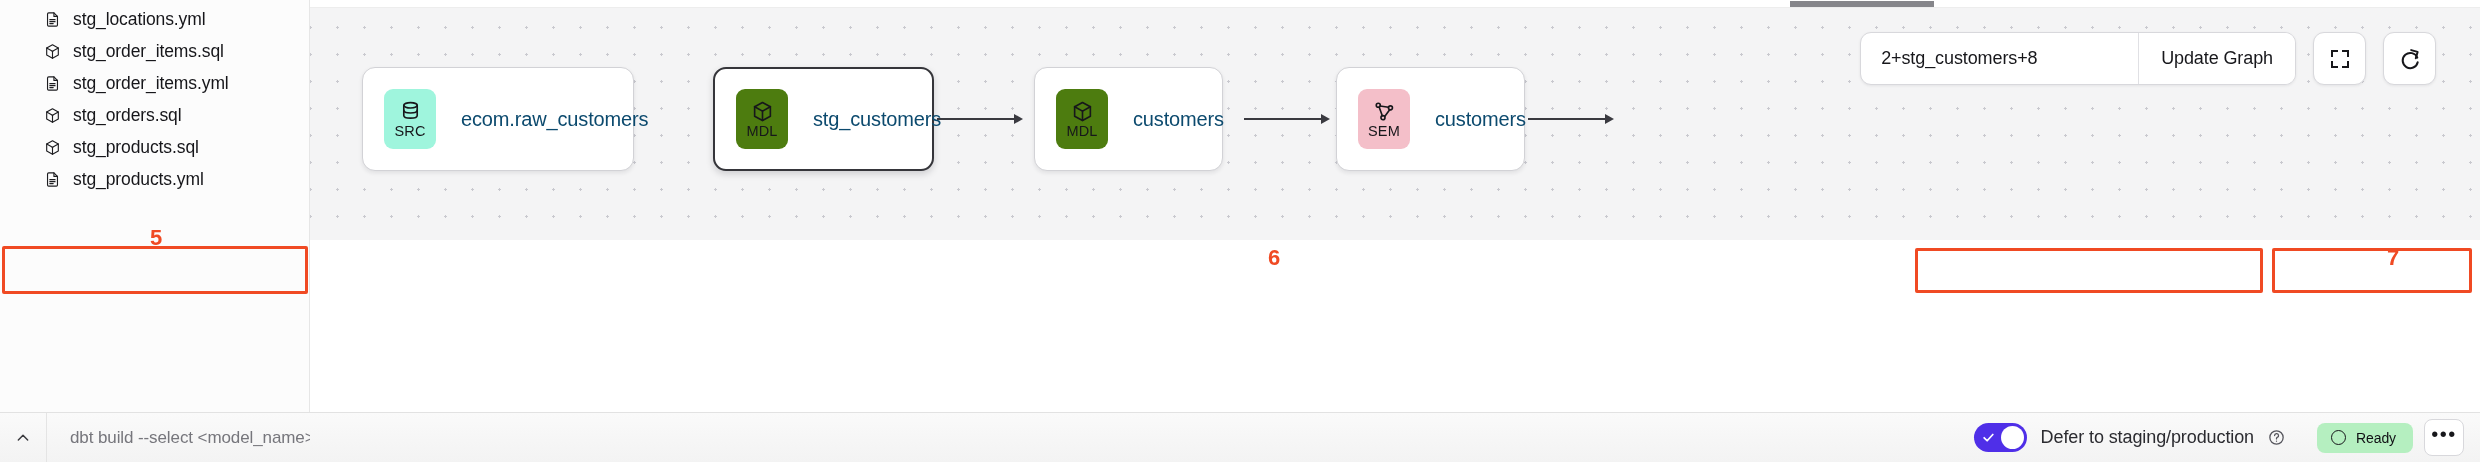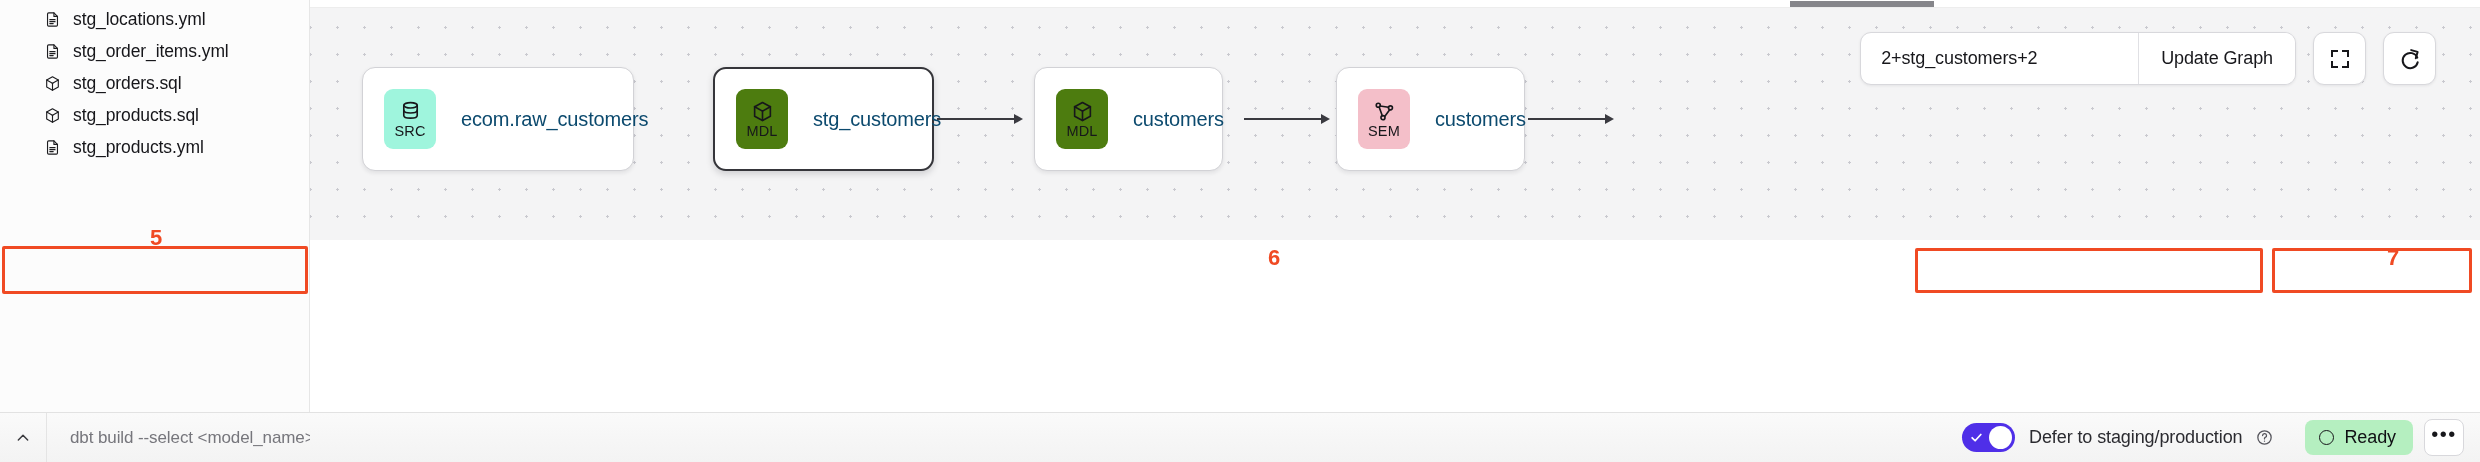--- a/index.html
+++ b/index.html
@@ -350,21 +350,21 @@
     padding: 7px 17px 7px 14px;
     cursor: pointer;
   }
   #ready-badge .ready-dot {
     width: 15px; height: 15px;
     border: 1.6px solid #16161a;
     border-radius: 50%;
     flex: 0 0 15px;
   }
   #ready-badge .ready-text {
-    font-size: 18px;
+    font-size: 14px;
     color: #101014;
     letter-spacing: -0.1px;
   }
 
   #more-button {
     width: 40px; height: 37px;
     background: #ffffff;
     border: 1px solid #d8d8dc;
     border-radius: 8px;
     display: flex; align-items: center; justify-content: center;
@@ -409,20 +409,30 @@
               <line x1="8.2" y1="12.2" x2="15.6" y2="12.2"></line>
               <line x1="8.2" y1="15" x2="15.6" y2="15"></line>
               <line x1="8.2" y1="17.8" x2="13" y2="17.8"></line>
             </svg>
           </span>
           <span class="file-label">stg_locations.yml</span>
         </div>
         <div class="file-row">
           <span class="file-icon">
             <svg viewBox="0 0 24 24" fill="none" stroke="currentColor" stroke-width="1.6" stroke-linecap="round" stroke-linejoin="round">
+              <path d="M12 2.6 20.2 7v10L12 21.4 3.8 17V7z"></path>
+              <path d="M3.8 7 12 11.6 20.2 7"></path>
+              <path d="M12 11.6v9.8"></path>
+            </svg>
+          </span>
+          <span class="file-label">stg_order_items.sql</span>
+        </div>
+        <div class="file-row">
+          <span class="file-icon">
+            <svg viewBox="0 0 24 24" fill="none" stroke="currentColor" stroke-width="1.6" stroke-linecap="round" stroke-linejoin="round">
               <path d="M14 2.6H6.6A1.6 1.6 0 0 0 5 4.2v15.6a1.6 1.6 0 0 0 1.6 1.6h10.8a1.6 1.6 0 0 0 1.6-1.6V7.6z"></path>
               <polyline points="14,2.6 14,7.6 19,7.6"></polyline>
               <line x1="8.2" y1="12.2" x2="15.6" y2="12.2"></line>
               <line x1="8.2" y1="15" x2="15.6" y2="15"></line>
               <line x1="8.2" y1="17.8" x2="13" y2="17.8"></line>
             </svg>
           </span>
           <span class="file-label">stg_order_items.yml</span>
         </div>
         <div class="file-row">
@@ -538,21 +548,21 @@
           </svg>
           <span class="badge-text">SEM</span>
         </div>
         <span class="node-title">customers</span>
       </div>
 
     </div>
 
     <div id="graph-toolbar">
       <div id="selector-group">
-        <div id="graph-selector-input">2+stg_customers+2</div>
+        <div id="graph-selector-input">2+stg_customers+8</div>
         <div id="update-graph-button">Update Graph</div>
       </div>
       <div class="icon-button">
         <svg viewBox="0 0 24 24" fill="none" stroke="currentColor" stroke-width="2" stroke-linecap="square" stroke-linejoin="miter">
           <polyline points="4,9 4,4 9,4"></polyline>
           <polyline points="15,4 20,4 20,9"></polyline>
           <polyline points="20,15 20,20 15,20"></polyline>
           <polyline points="9,20 4,20 4,15"></polyline>
         </svg>
       </div>

